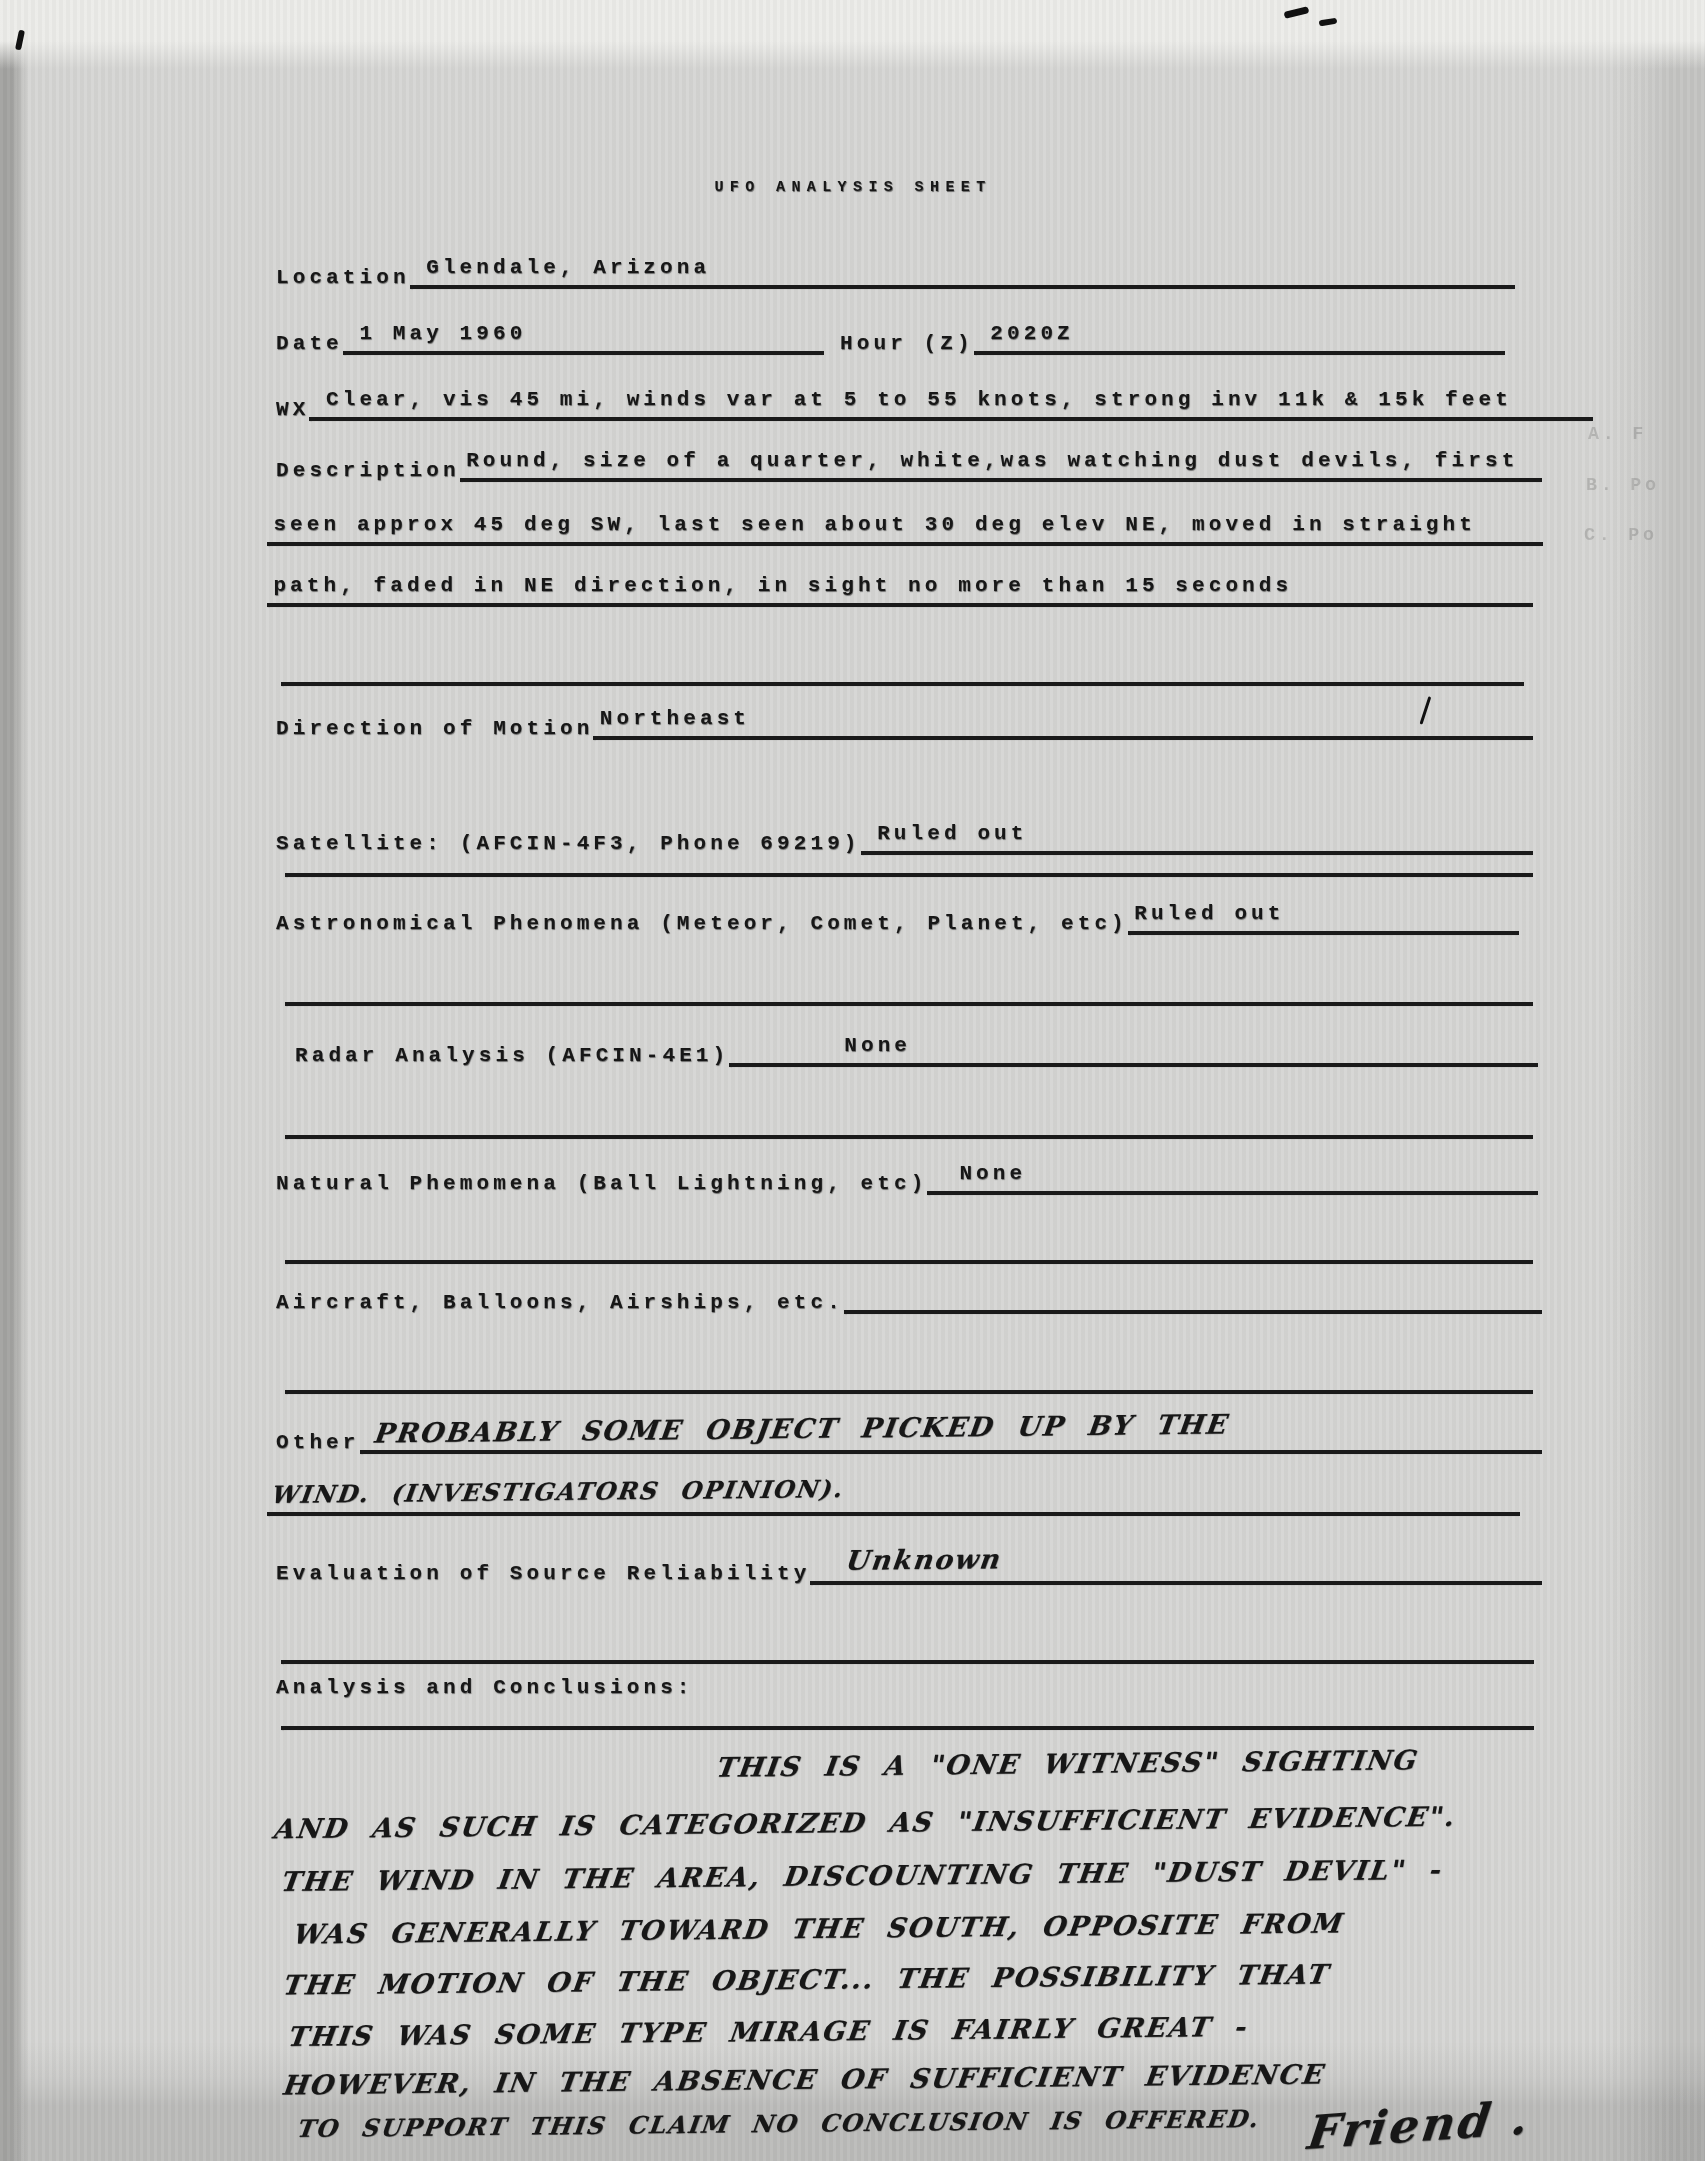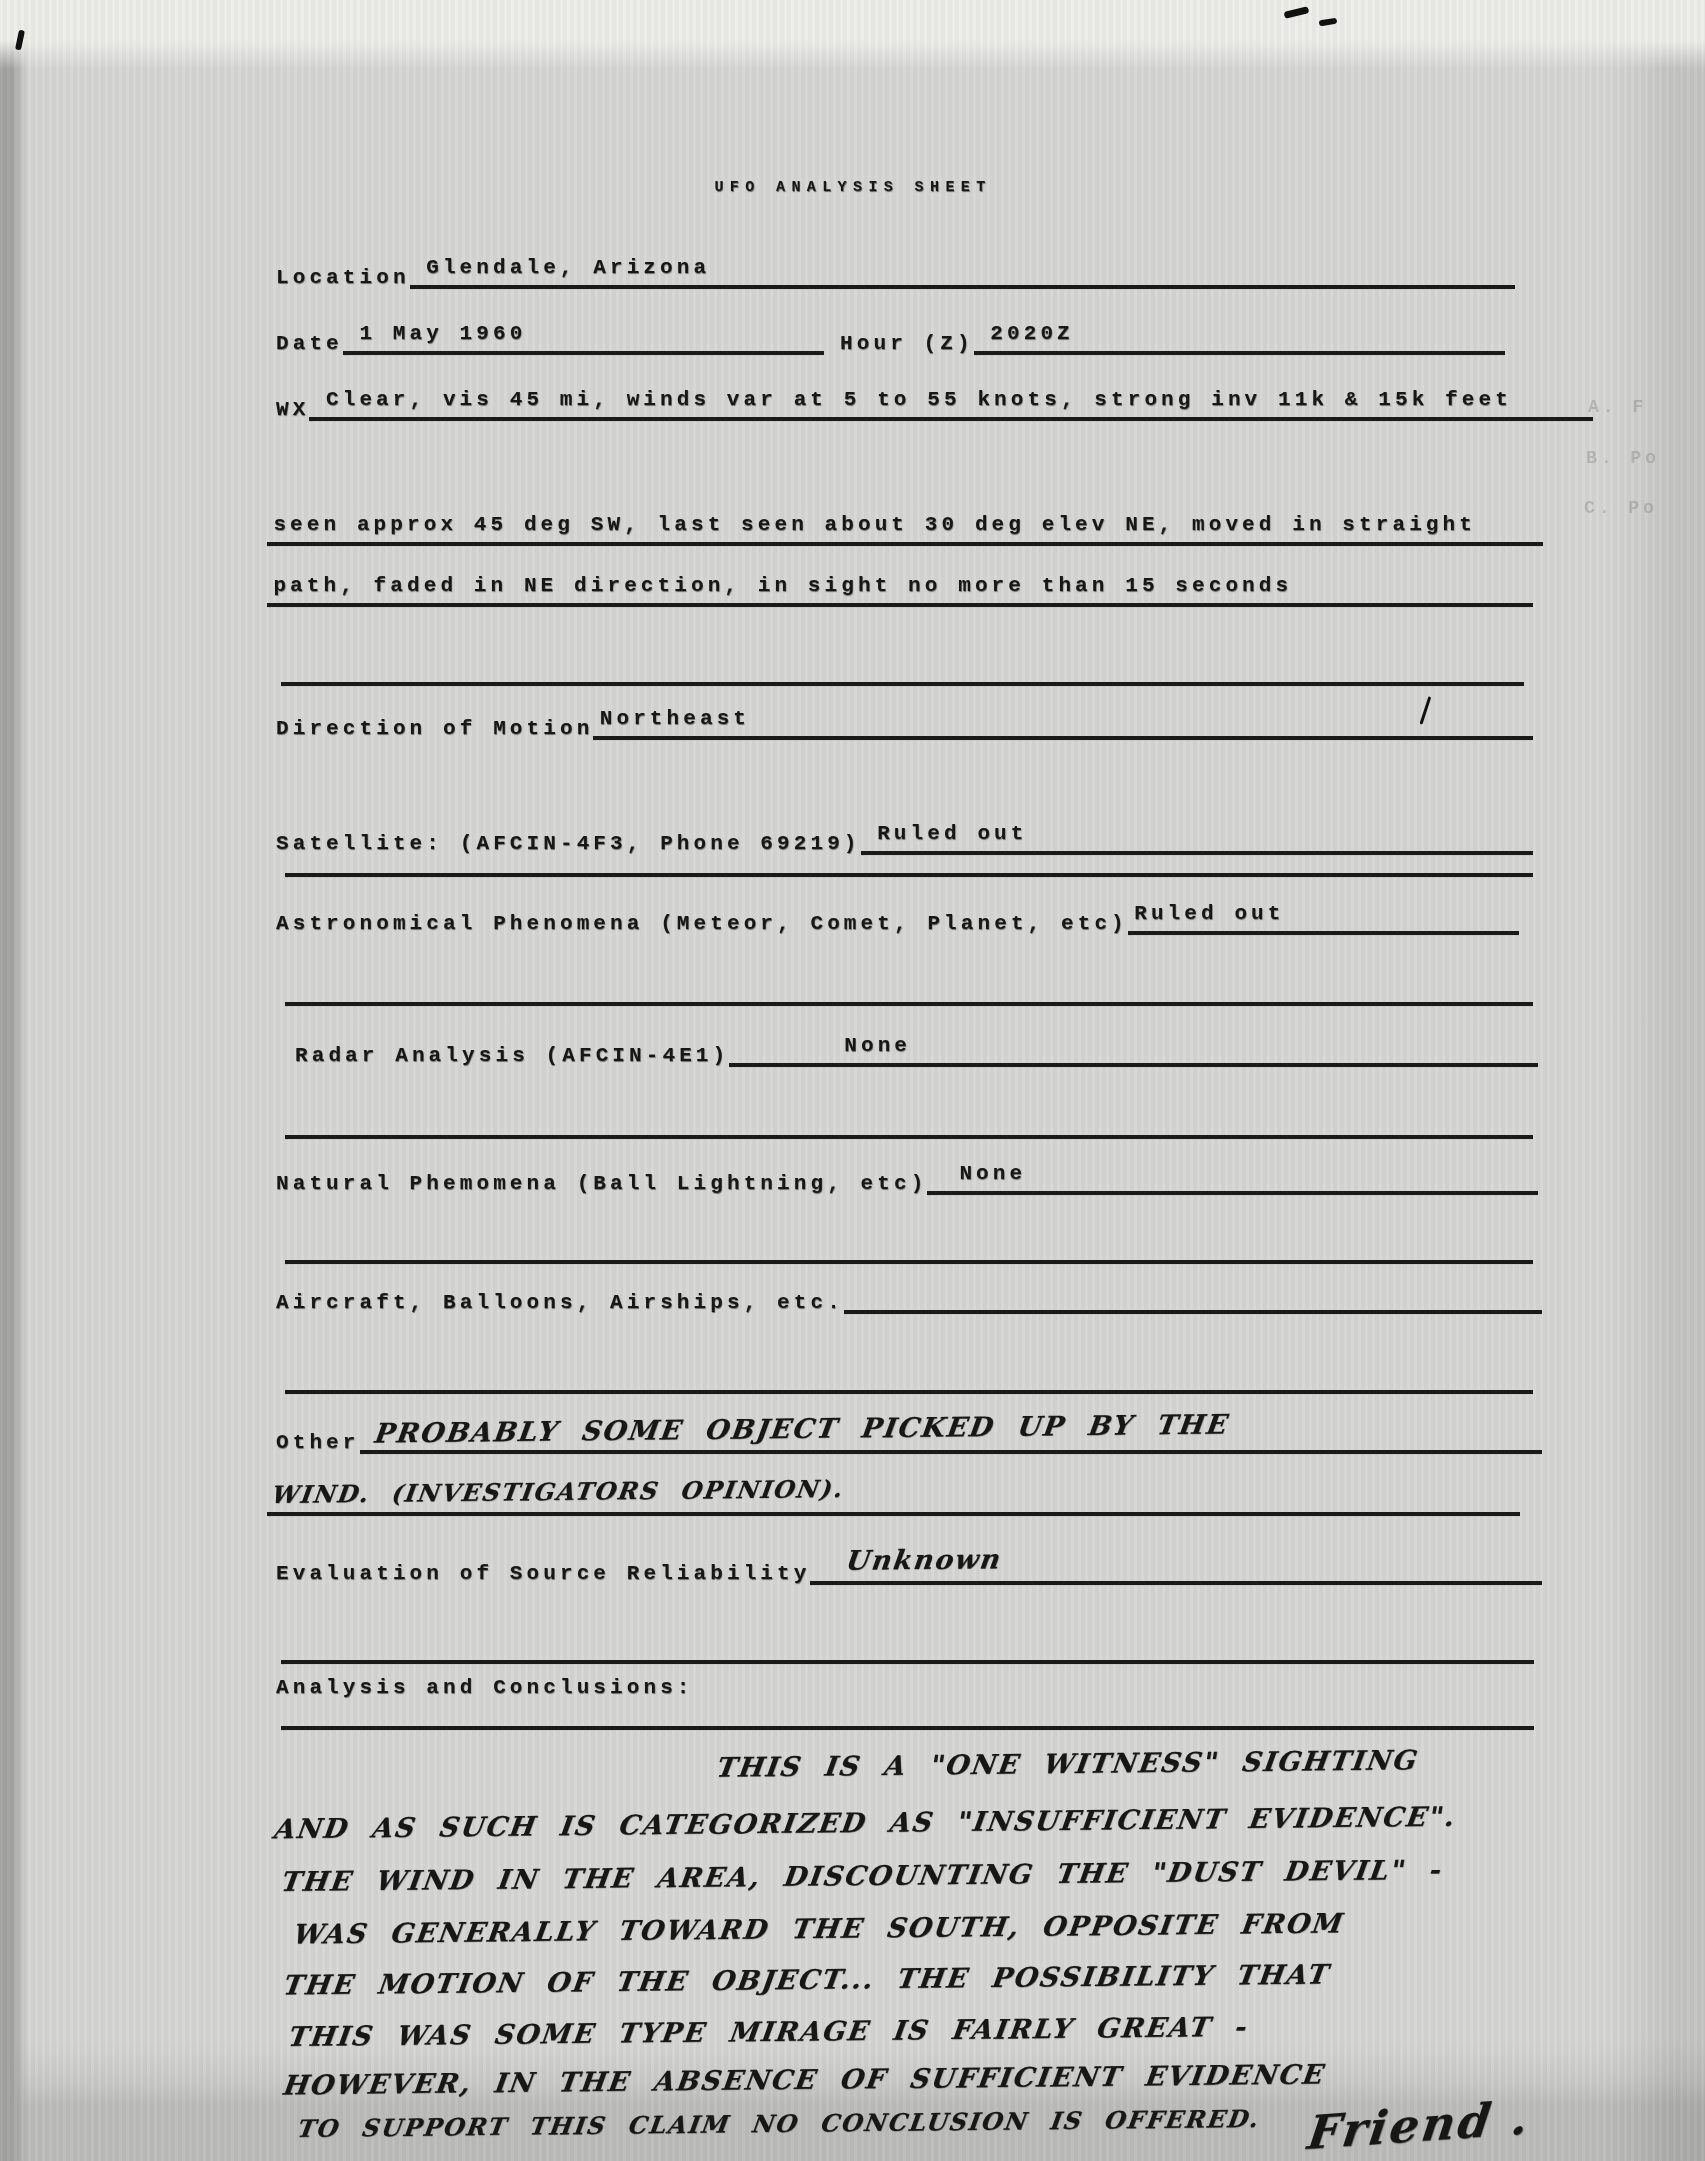--- a/index.html
+++ b/index.html
@@ -44,21 +44,21 @@
   }
   .hand.big{font-size:27px;}
   .handline{position:absolute;}
   .sig{
     position:absolute;font-family:"DejaVu Serif","Liberation Serif",serif;
     font-style:italic;font-weight:700;font-size:46px;letter-spacing:2.8px;
     transform:rotate(-4deg) skewX(-12deg);
     text-shadow:0.7px 0.7px 0.9px rgba(20,20,20,.5);
   }
   .ghost{position:absolute;font-weight:700;font-size:18.4px;letter-spacing:3.7px;
-         opacity:.16;white-space:nowrap;}
+         opacity:.16;white-space:nowrap;margin-top:27px;}
   .artifact{position:absolute;background:#111;}
 </style>
 </head>
 <body>
 
 <div class="page">
 
   <div class="artifact" style="left:1284px;top:9.2px;width:25px;height:7.4px;transform:rotate(-14deg);border-radius:3.7px;"></div>
   <div class="artifact" style="left:1319px;top:19.3px;width:18.4px;height:6px;transform:rotate(-9deg);border-radius:3.2px;"></div>
   <div class="artifact" style="left:16.6px;top:30px;width:6px;height:20px;transform:rotate(12deg);border-radius:2.8px;"></div>
@@ -80,20 +80,24 @@
     <span class="fill w-fixed" style="width:465px;"><span class="t">1 May 1960</span></span>
     <span class="t" style="padding-left:15.7px;">Hour (Z)</span>
     <span class="fill"><span class="t">2020Z</span></span>
   </div>
 
   <div class="row" style="top:388px;left:276px;width:1317px;">
     <span class="t">WX</span>
     <span class="fill"><span class="t">Clear, vis 45 mi, winds var at 5 to 55 knots, strong inv 11k &amp; 15k feet</span></span>
   </div>
 
+  <div class="row" style="top:449px;left:276px;width:1266px;">
+    <span class="t">Description</span>
+    <span class="fill tight"><span class="t">Round, size of a quarter, white,was watching dust devils, first</span></span>
+  </div>
   <div class="row" style="top:513px;left:267px;width:1276px;">
     <span class="fill tight"><span class="t">seen approx 45 deg SW, last seen about 30 deg elev NE, moved in straight</span></span>
   </div>
   <div class="row" style="top:574px;left:267px;width:1266px;">
     <span class="fill tight"><span class="t">path, faded in NE direction, in sight no more than 15 seconds</span></span>
   </div>
 
   <div class="sep" style="top:636px;left:281px;width:1243px;height:46px;"></div>
 
   <div class="row" style="top:707px;left:276px;width:1257px;">

